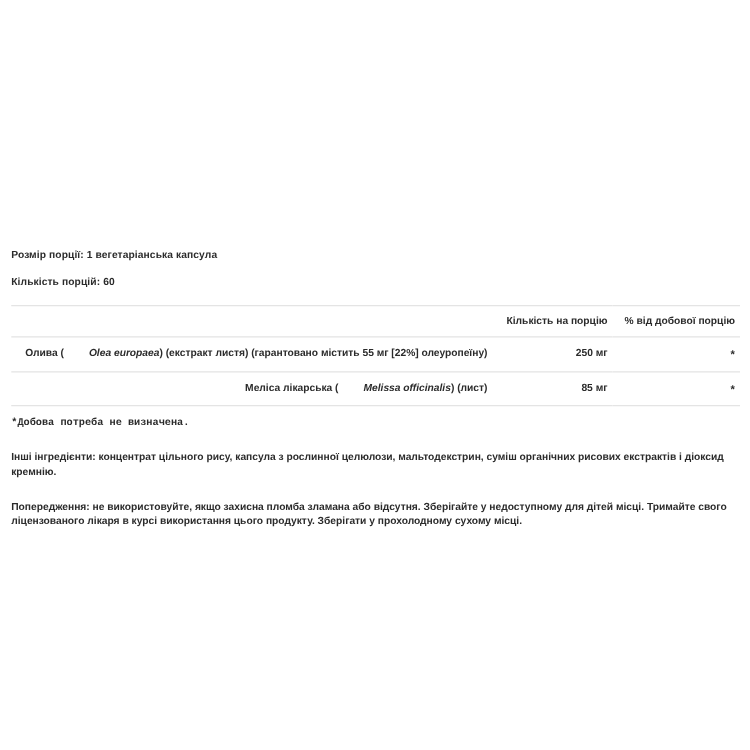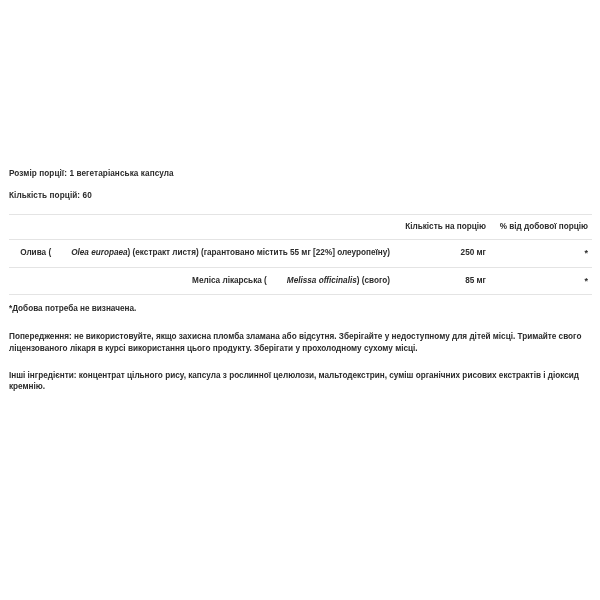--- a/index.html
+++ b/index.html
@@ -14,20 +14,21 @@
     font-family: "Liberation Sans", "DejaVu Sans", sans-serif;
     color: #2b2b2b;
     overflow: hidden;
   }
 
   .page {
     position: relative;
     width: 600px;
     height: 508px;
     box-sizing: border-box;
+    margin-top: 30px;
   }
 
   
   .top-spacer {
     height: 168px;
   }
 
   .content {
     padding: 0 8px 0 9px;
     box-sizing: border-box;
@@ -103,20 +104,21 @@
     font-size: 9px;
     line-height: 1;
   }
 
   
   .footnote {
     font-size: 8.2px;
     font-weight: bold;
     line-height: 1.4;
     margin: 8px 0 0 0;
+    font-family: Liberation Mono, monospace;
   }
 
   .para {
     font-size: 8.2px;
     font-weight: bold;
     line-height: 1.45;
     margin: 13px 0 0 0;
     max-width: 586px;
   }
 
@@ -152,29 +154,29 @@
       </thead>
       <tbody>
 
         <tr>
           <td class="name-cell"><span>Олива (</span><span class="latin">Olea europaea</span><span>) (екстракт листя) (гарантовано містить 55 мг [22%] олеуропеїну)</span></td>
           <td class="amt-cell">250 мг</td>
           <td class="dv-cell dv-mark">*</td>
         </tr>
 
         <tr>
-          <td class="name-cell"><span>Меліса лікарська (</span><span class="latin">Melissa officinalis</span><span>) (свого)</span></td>
+          <td class="name-cell"><span>Меліса лікарська (</span><span class="latin">Melissa officinalis</span><span>) (лист)</span></td>
           <td class="amt-cell">85 мг</td>
           <td class="dv-cell dv-mark">*</td>
         </tr>
 
       </tbody>
     </table>
 
     <p class="footnote">*Добова потреба не визначена.</p>
 
 
+    <p class="para other">Інші інгредієнти: концентрат цільного рису, капсула з рослинної целюлози, мальтодекстрин, суміш органічних рисових екстрактів і діоксид кремнію.</p>
+
     <p class="para warning">Попередження: не використовуйте, якщо захисна пломба зламана або відсутня. Зберігайте у недоступному для дітей місці. Тримайте свого ліцензованого лікаря в курсі використання цього продукту. Зберігати у прохолодному сухому місці.</p>
-
-    <p class="para other">Інші інгредієнти: концентрат цільного рису, капсула з рослинної целюлози, мальтодекстрин, суміш органічних рисових екстрактів і діоксид кремнію.</p>
 
   </div>
 </div>
 
 </body></html>

